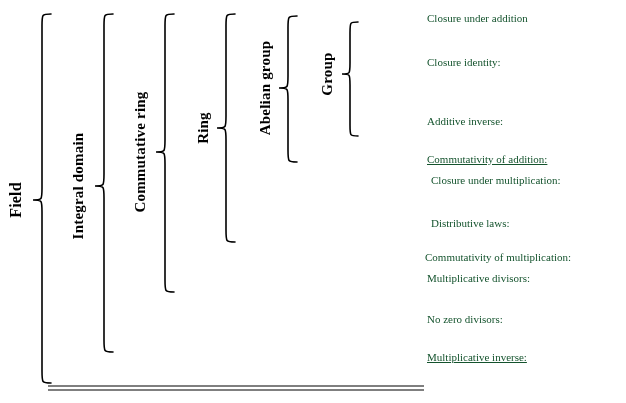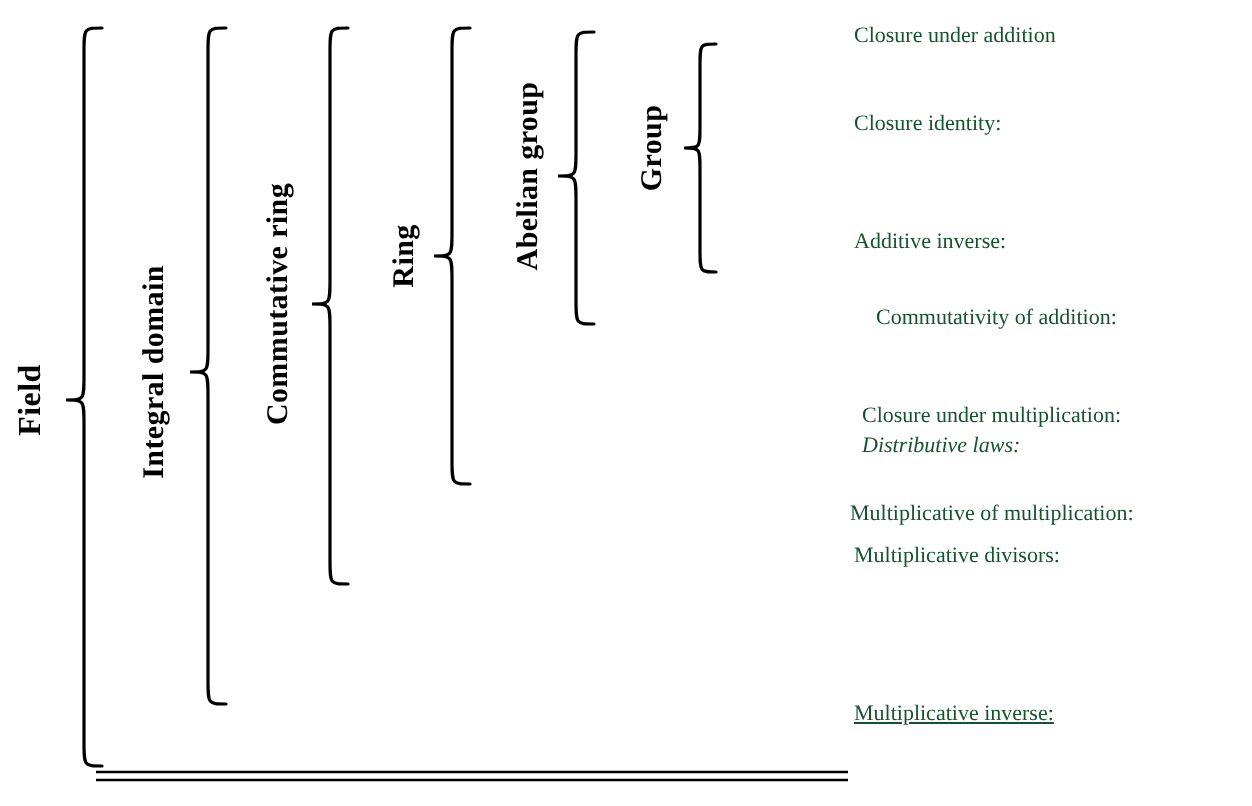--- a/index.html
+++ b/index.html
@@ -57,20 +57,21 @@
   <div class="vlabel" style="left:16px;  top:200px; font-size:16px;">Field</div>
   <div class="vlabel" style="left:78px;  top:186px;">Integral domain</div>
   <div class="vlabel" style="left:140px; top:152px;">Commutative ring</div>
   <div class="vlabel" style="left:203px; top:128px;">Ring</div>
   <div class="vlabel" style="left:265px; top:88px;">Abelian group</div>
   <div class="vlabel" style="left:327px; top:74px;">Group</div>
 
   <div class="prop" style="left:427px; top:12px;">Closure under addition</div>
   <div class="prop" style="left:427px; top:56px;">Closure identity:</div>
   <div class="prop" style="left:427px; top:99px;margin-top:16px;">Additive inverse:</div>
-  <div class="prop" style="left:438px; top:153px;">Commutativity of addition:</div>
-  <div class="prop" style="left:431px; top:174px;margin-top:28px;">Closure under multiplication:</div>
-  <div class="prop" style="left:431px; top:217px;font-style:italic;">Distributive laws:</div>
-  <div class="prop" style="left:425px; top:251px;">Multiplicative of multiplication:</div>
+  <div class="prop" style="left:427px; top:153px;text-decoration:underline;">Commutativity of addition:</div>
+  <div class="prop" style="left:431px; top:174px;">Closure under multiplication:</div>
+  <div class="prop" style="left:431px; top:217px;">Distributive laws:</div>
+  <div class="prop" style="left:425px; top:251px;">Commutativity of multiplication:</div>
   <div class="prop" style="left:427px; top:272px;">Multiplicative divisors:</div>
+  <div class="prop" style="left:427px; top:313px;">No zero divisors:</div>
   <div class="prop" style="left:427px; top:351px;text-decoration:underline;">Multiplicative inverse:</div>
 
 </div>
 
 </body></html>

